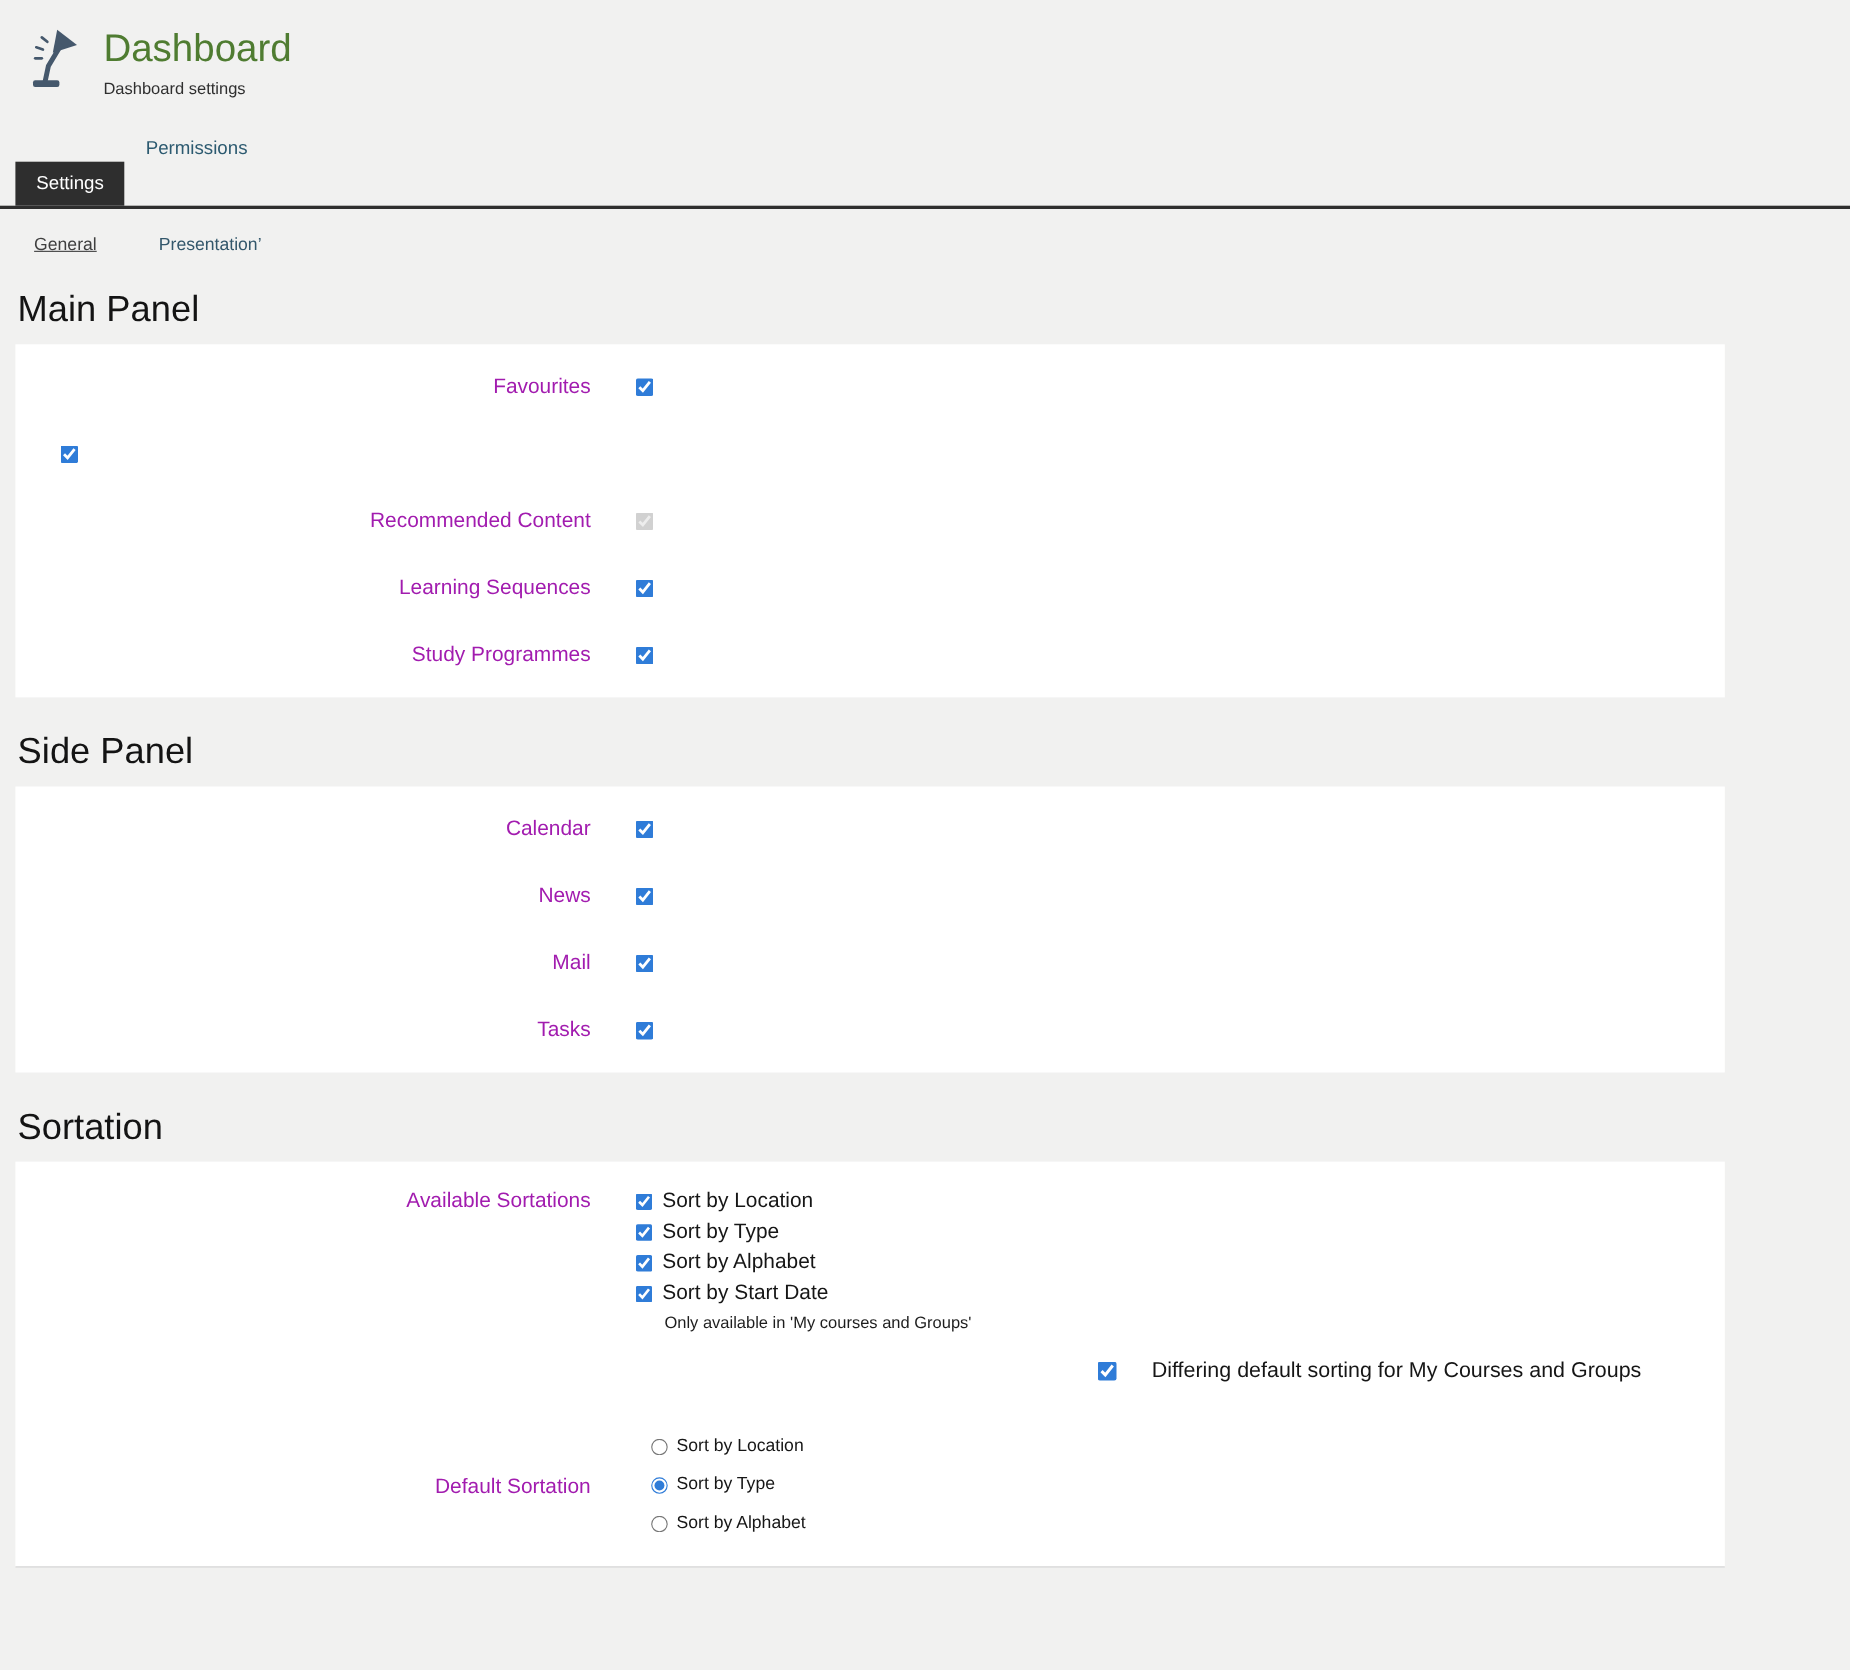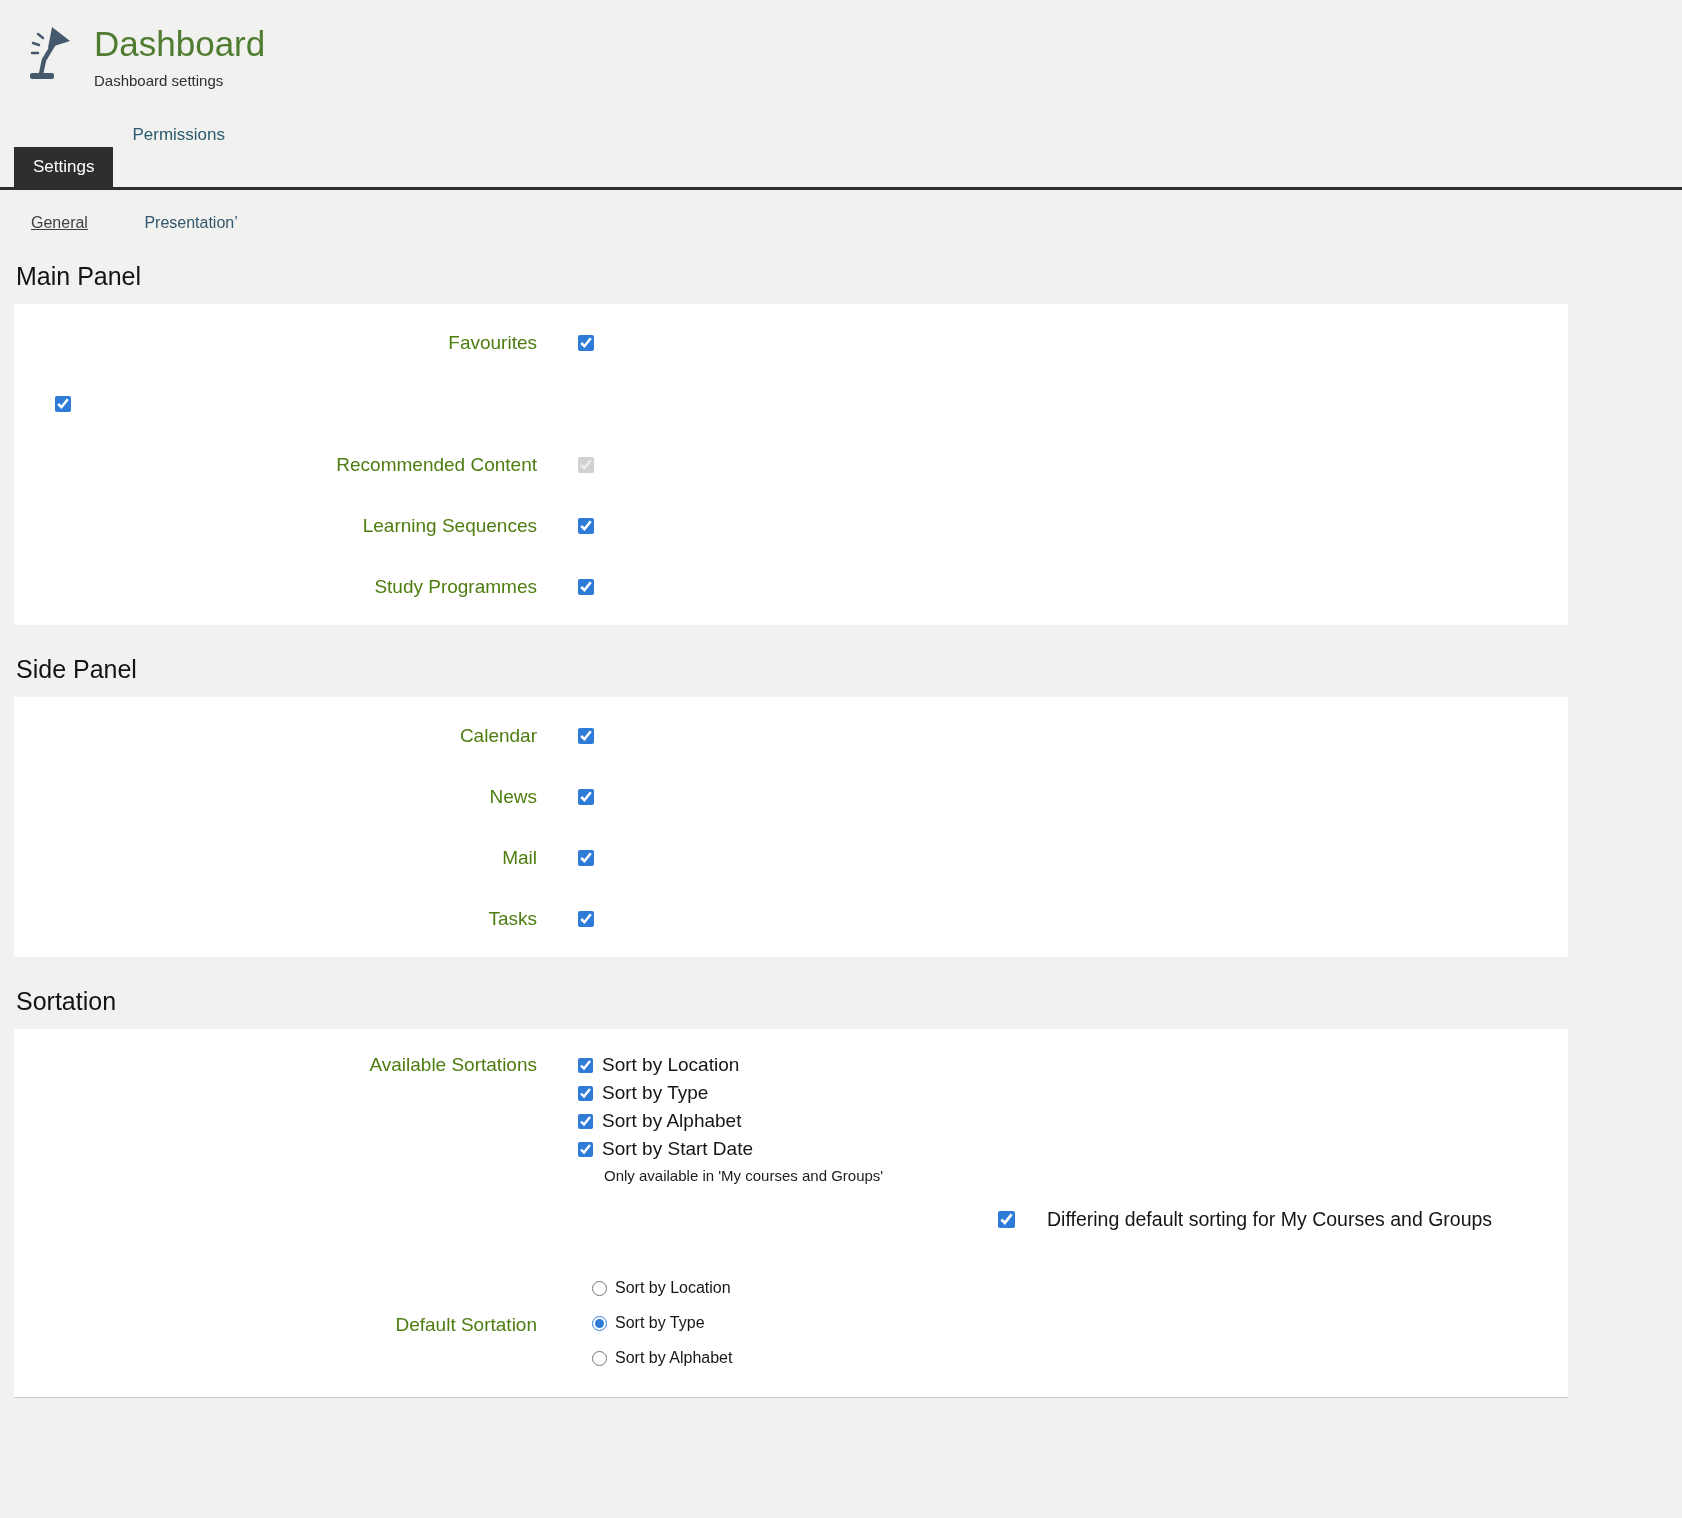--- a/index.html
+++ b/index.html
@@ -25,32 +25,32 @@
   .tab { padding:10px 19px; font-size:17px; color:#2c5a70; cursor:pointer; }
   .tab.active { background:#2e2e2e; color:#ffffff;margin-top:32px; }
 
   .subtabs { padding:24px 0 0 31px; }
   .subtab { font-size:16px; margin-right:52px; cursor:pointer; text-decoration:none; }
   .subtab.active { color:#3f3f3f; text-decoration:underline; }
   .subtab.inactive { color:#33576b; }
 
   
   h2.section-title {
-    font-size:25px; font-weight:400; color:#141414;
+    font-size:33px; font-weight:400; color:#141414;
     margin:30px 0 13px 16px;
   }
   .panel {
     background:#ffffff; margin-left:14px; width:1554px; padding:8px 0;
   }
   .panel.last { border-bottom:1px solid #cccccc; padding-bottom:30px; }
 
   .form-row { display:flex; align-items:center; min-height:61px; }
   .form-row.top { align-items:flex-start; padding-top:14px; min-height:0; }
   .label-col {
-    width:523px; text-align:right; font-size:19px; color:#4d7c0f;
+    width:523px; text-align:right; font-size:19px; color:#a21caf;
     flex-shrink:0;
   }
   .form-row.top .label-col { padding-top:3px; }
   .control-col { margin-left:41px; display:flex; align-items:center; }
 
   input[type="checkbox"] {
     width:16px; height:16px; margin:0;
     accent-color:var(--accent,#2f7cd8);
   }
   input[type="radio"] {

